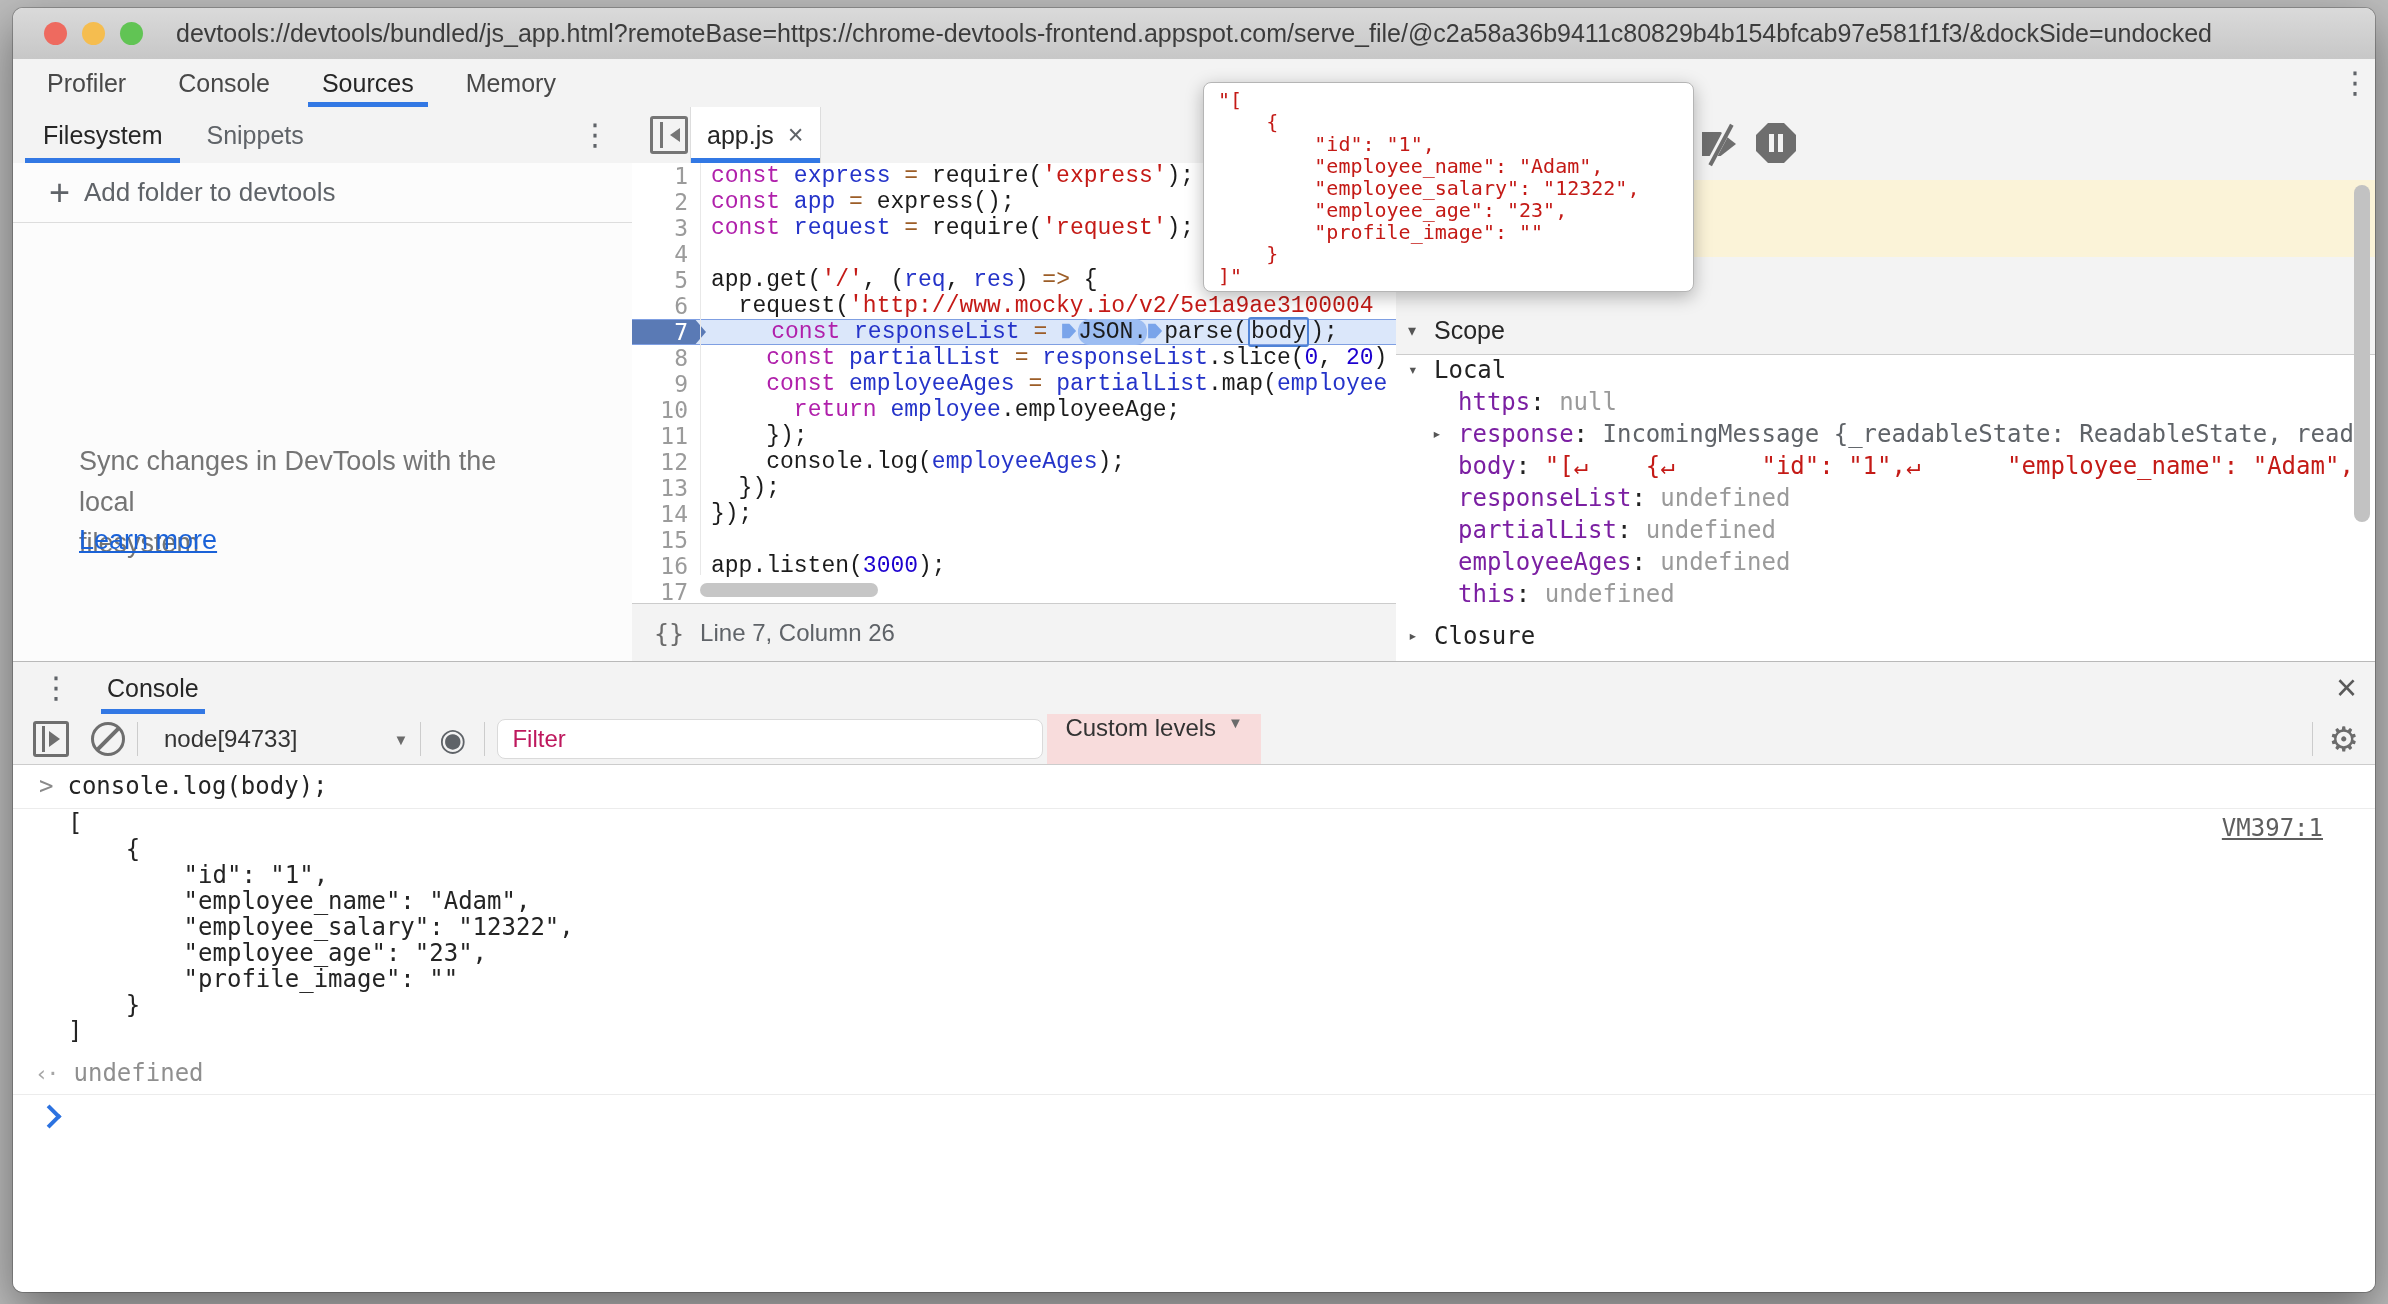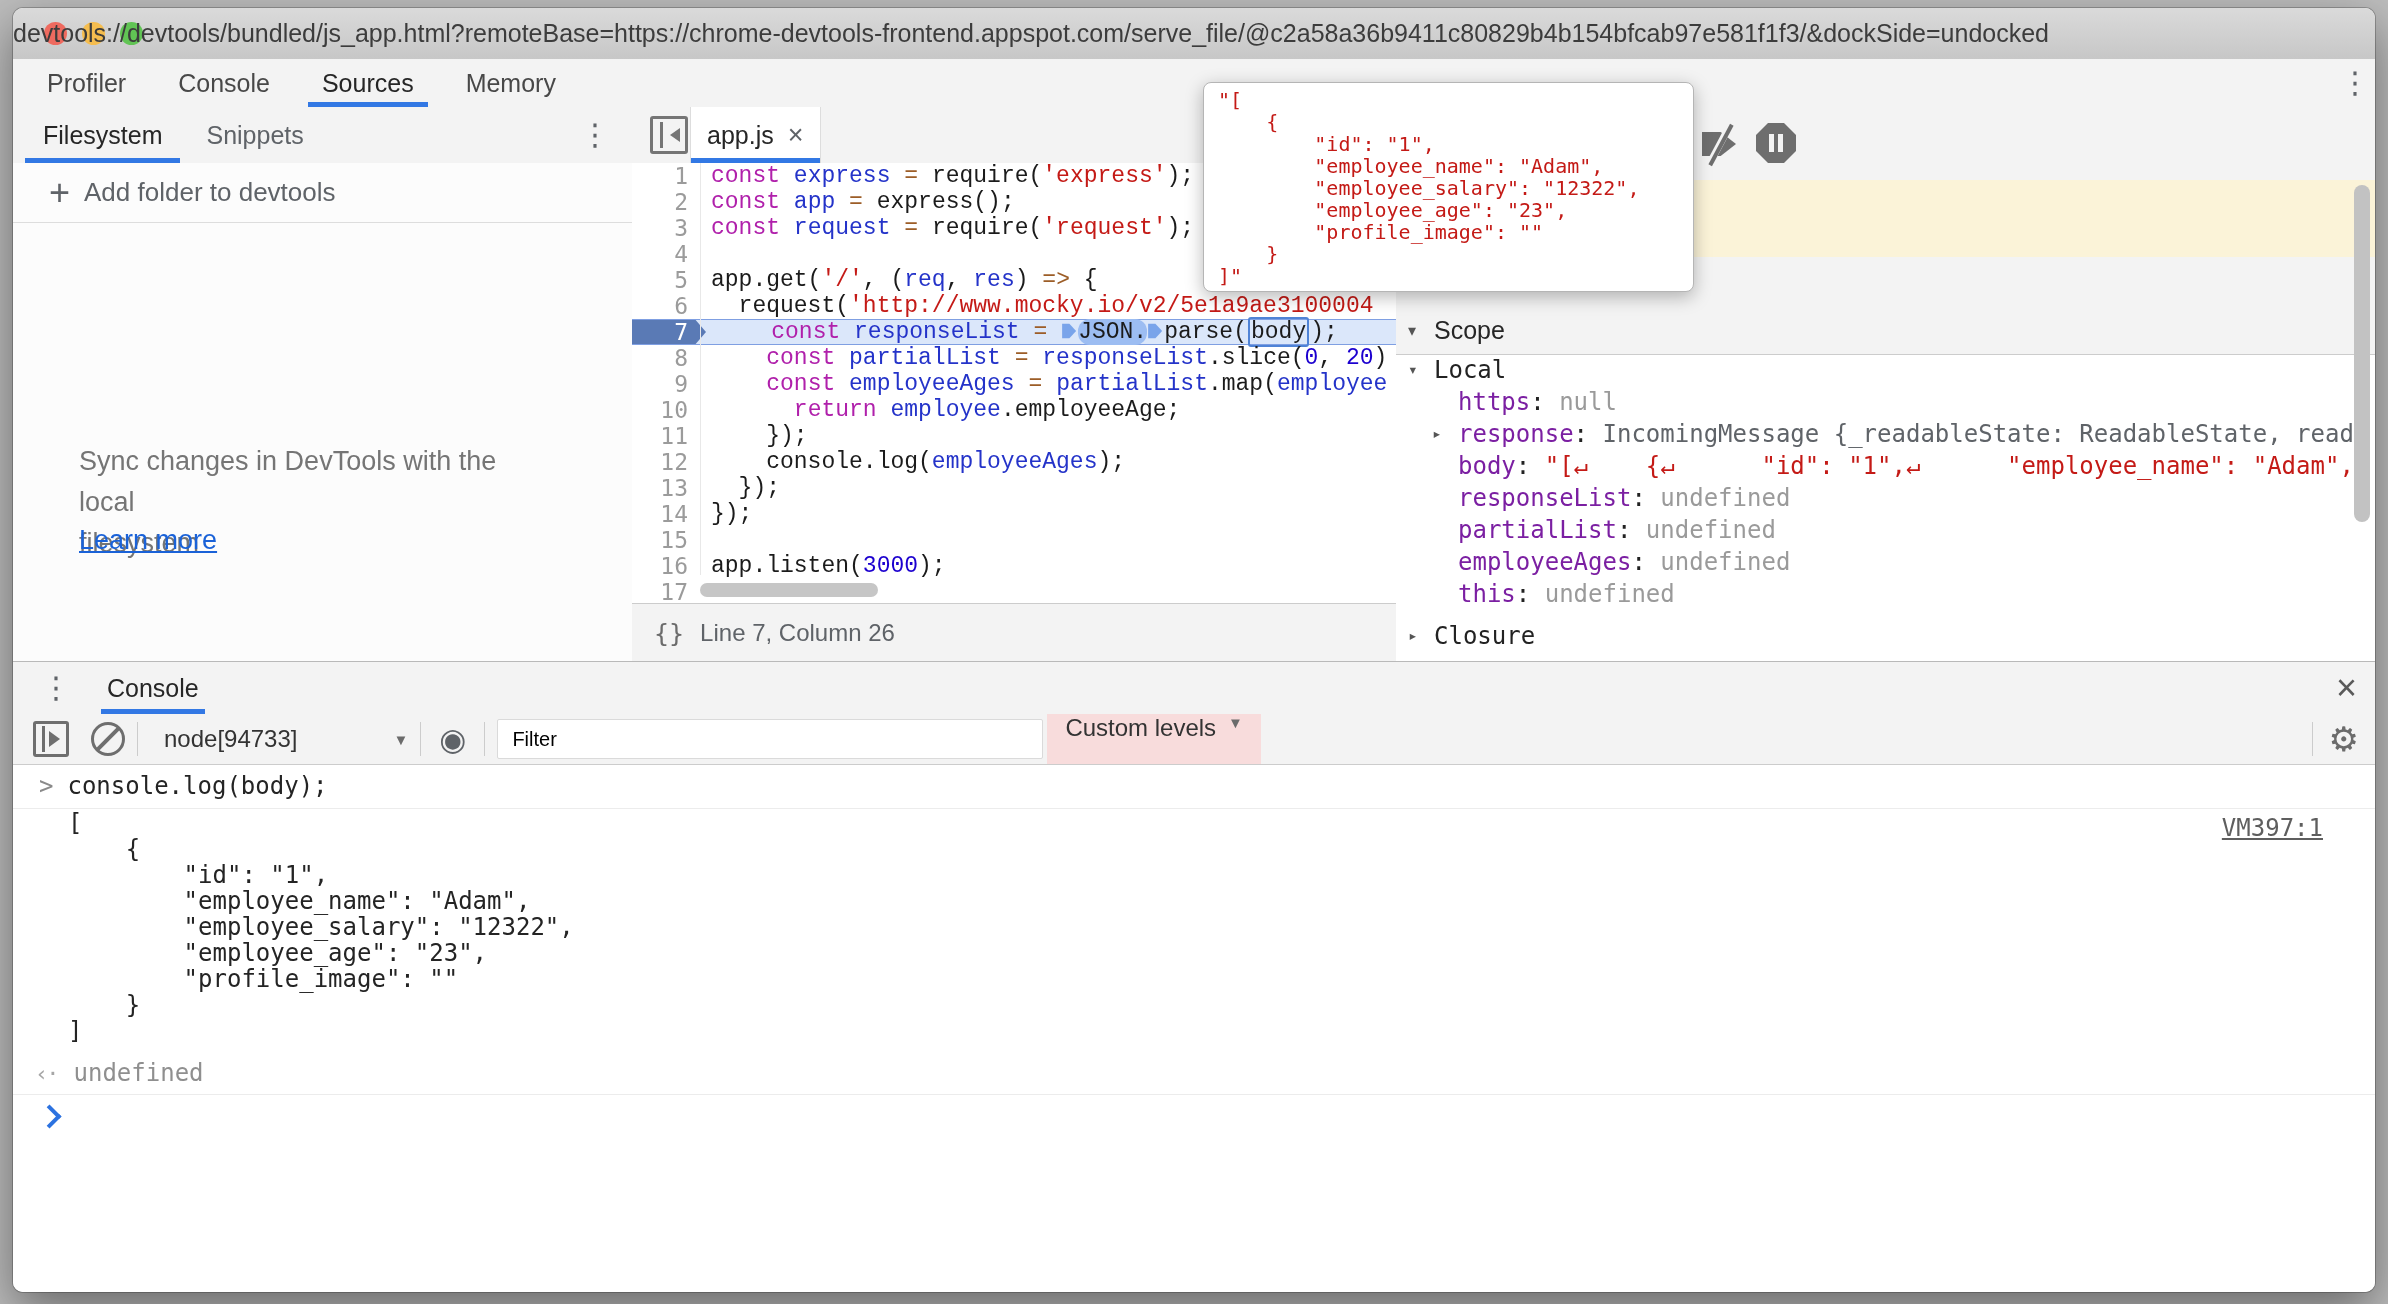--- a/index.html
+++ b/index.html
@@ -7,21 +7,21 @@
   .window{position:absolute;left:13px;top:8px;width:2362px;height:1284px;background:#fff;
     border-radius:10px;box-shadow:0 18px 50px rgba(0,0,0,.45),0 0 0 1px rgba(0,0,0,.22);overflow:hidden}
   .content{position:absolute;left:-13px;top:-8px;width:2388px;height:1304px}
   .abs{position:absolute}
 
   
   .titlebar{left:13px;top:8px;width:2362px;height:51px;background:linear-gradient(#dadada,#c7c7c7);
     border-bottom:1px solid #a2a2a2;display:flex;align-items:center}
   .light{width:23px;height:23px;border-radius:50%;margin-left:15px}
   .light.red{background:#ee6a5f;margin-left:31px}.light.yellow{background:#f5bd4f}.light.green{background:#61c454}
-  .urltext{position:absolute;left:0;width:100%;text-align:left;font-size:25px;color:#3c3c3c;white-space:nowrap}
+  .urltext{position:absolute;left:0;width:100%;text-align:center;font-size:25px;color:#3c3c3c;white-space:nowrap}
 
   
   .tabrow{left:13px;top:59px;width:2362px;height:48px;background:#f3f3f3;border-bottom:1px solid #ccc;
     display:flex;align-items:center}
   .mtab{font-size:25px;color:#484848;padding:0 26px;height:48px;display:flex;align-items:center;position:relative}
   .mtab:first-child{margin-left:8px}
   .mtab.active{color:#262626}
   .mtab.active::after{content:"";position:absolute;left:12px;right:12px;bottom:0;height:5px;background:#3278e4}
   .kebab{font-size:30px;color:#5f6368;line-height:1}
 
@@ -118,22 +118,22 @@
   .vdiv{width:1px;height:34px;background:#ccc;margin:0 12px}
   .paneltoggle{width:30px;height:30px;border:3px solid #6e6e6e;border-radius:3px;margin-left:20px;position:relative}
   .paneltoggle .bar{position:absolute;left:6px;top:2px;bottom:2px;width:3px;background:#6e6e6e}
   .paneltoggle .tri{position:absolute;left:13px;top:7px;width:0;height:0;border-top:8px solid transparent;
     border-bottom:8px solid transparent;border-left:11px solid #6e6e6e}
   .blockicon{width:28px;height:28px;border:3.5px solid #6e6e6e;border-radius:50%;margin-left:22px;position:relative}
   .blockicon i{position:absolute;left:-2px;top:12px;width:32px;height:4px;background:#6e6e6e;transform:rotate(-45deg)}
   .ctxname{font-size:24px;color:#333;margin-left:14px}
   .ddarrow{font-size:15px;color:#6b6b6b;margin-left:96px}
   .eye{font-size:31px;color:#5f6368;line-height:1;margin:0 6px}
-  .filter{width:530px;height:38px;background:#fff;border:1px solid #dadada;border-radius:2px;font-size:20px;
-    color:#000000;display:flex;align-items:center;padding-left:14px}
+  .filter{width:530px;height:38px;background:#fff;border:1px solid #dadada;border-radius:8px;font-size:24px;
+    color:#be185d;display:flex;align-items:center;padding-left:14px}
   .custombadge{height:50px;background:#f8dcdc;display:flex;align-items:flex-start;padding:0 18px;margin-left:4px}
   .custombadge .lbl{font-size:24px;color:#333}
   .custombadge .ddarrow{margin-left:12px}
   .gear{position:absolute;right:16px;font-size:34px;color:#6b6b6b;line-height:1}
   .geardiv{position:absolute;right:62px;width:1px;height:34px;background:#ccc;top:8px}
   .crow1{position:absolute;left:0;top:102px;width:2362px;height:44px;border-bottom:1px solid #ececec;display:flex;align-items:center}
   .cchev{font-size:24px;color:#8a8a8a;margin-left:26px;font-family:"DejaVu Sans Mono",monospace}
   .ccmd{font-size:24px;color:#242424;margin-left:14px;font-family:"DejaVu Sans Mono",monospace}
   .coutput{position:absolute;left:55px;top:148px;margin:0;font-family:"DejaVu Sans Mono",monospace;
     font-size:24px;line-height:26px;color:#242424;white-space:pre}

